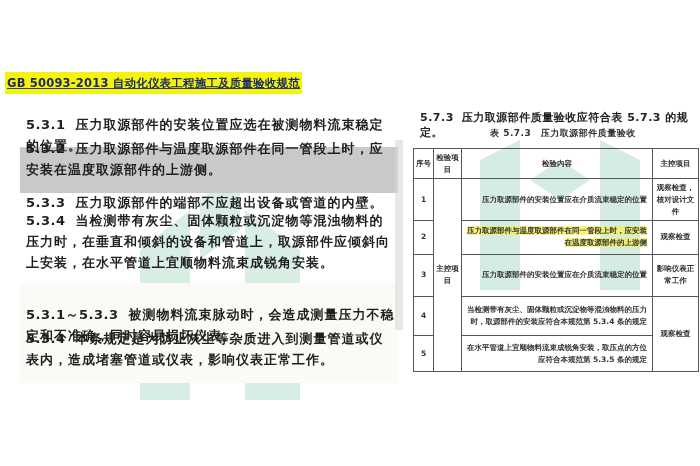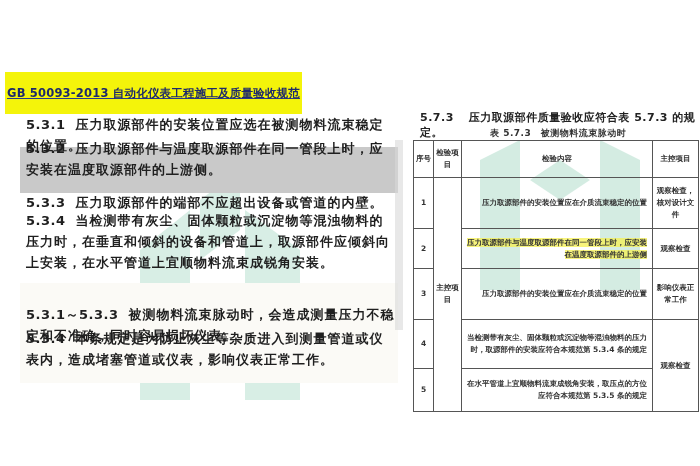--- a/index.html
+++ b/index.html
@@ -5,21 +5,21 @@
   html, body { margin:0; padding:0; }
   body {
     width:700px; height:466px; overflow:hidden; position:relative;
     background:#ffffff;
     font-family:"DejaVu Sans", "Liberation Sans", sans-serif;
     color:#1a1a1a;
   }
   .title-bar {
     position:absolute; left:5px; top:72px;
     font-size:11.5px; font-weight:bold; color:#1d2a6b;
-    background:#f4f40a; padding:14px 2px; line-height:14px;
+    background:#f4f40a; padding:4px 2px; line-height:14px;
     text-decoration:underline; text-decoration-color:#2a3a8a;
     letter-spacing:0.2px;
   }
   .watermark { position:absolute; pointer-events:none; }
   .para {
     position:absolute; left:26px; width:370px;
     font-size:13px; font-weight:bold; line-height:21px; color:#1f1f1f;
     letter-spacing:1px;
   }
   .para .num { margin-right:10px; letter-spacing:0.5px; }
@@ -27,27 +27,27 @@
     position:absolute; left:20px; top:147px; width:378px; height:46px;
     background:#c9c9c9;
   }
   .explain-bg {
     position:absolute; left:20px; top:283px; width:378px; height:100px;
     background:#fbfaf6;
   }
   .clause573 {
     position:absolute; left:420px; top:110px; font-size:11px; font-weight:bold; color:#222; letter-spacing:0.5px;
   }
-  .clause573 .num { margin-right:15px; }
+  .clause573 .num { margin-right:8px; }
   .table-caption {
     position:absolute; left:490px; top:127px; font-size:9px; font-weight:bold; color:#333;
     letter-spacing:0.5px;
   }
   table.spec {
-    position:absolute; left:413px; top:140px; width:286px; height:272px;
+    position:absolute; left:413px; top:148px; width:286px; height:224px;
     border-collapse:collapse; border:1.5px solid #333;
     font-size:7.5px; color:#333; font-weight:bold;
   }
   table.spec td, table.spec th {
     border:1px solid #555; text-align:center; vertical-align:middle; padding:1px 2px; line-height:12px;
   }
   table.spec th { font-weight:bold; font-size:7.5px; height:26px; }
   table.spec td.content { text-align:right; padding:2px 5px; }
   .hl { background:rgba(246,240,80,0.75); }
   .left-edge-shadow {
@@ -91,21 +91,21 @@
 </div>
 <div class="para" style="top:328px;">
   <span class="num">5.3.4</span><span>本条规定是为防止灰尘等杂质进入到测量管道或仪表内，造成堵塞管道或仪表，影响仪表正常工作。</span>
 </div>
 
 <div class="left-edge-shadow"></div>
 
 <div class="clause573">
   <span class="num">5.7.3</span><span>压力取源部件质量验收应符合表 5.7.3 的规定。</span>
 </div>
-<div class="table-caption">表 5.7.3　被测物料流束脉动时</div>
+<div class="table-caption">表 5.7.3　压力取源部件质量验收</div>
 
 <table class="spec">
   <colgroup>
     <col style="width:20px">
       <col style="width:28px">
       <col>
       <col style="width:46px">
   </colgroup>
   <tbody>
       <tr>

